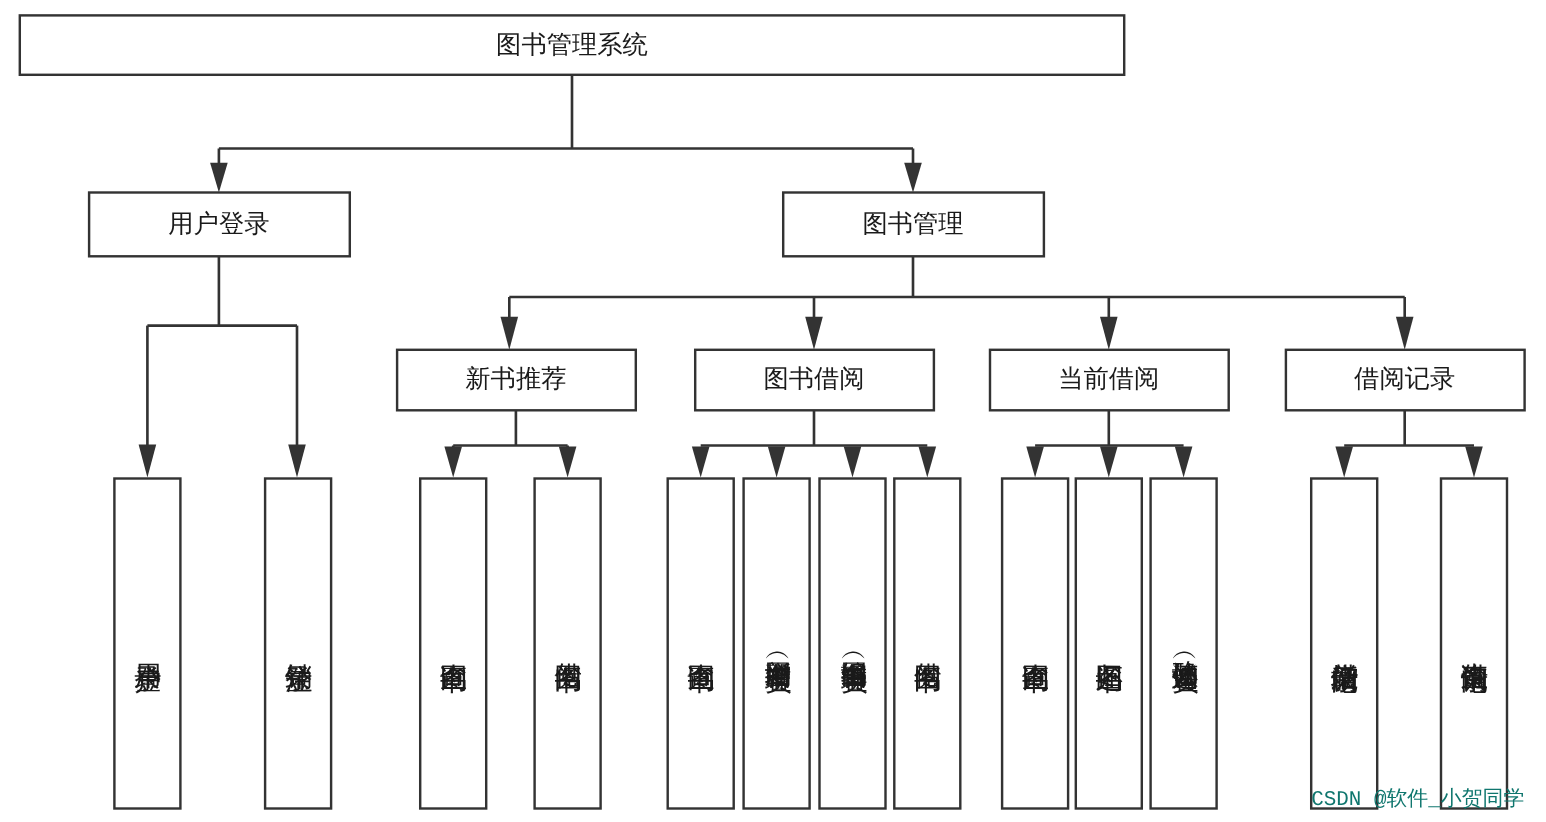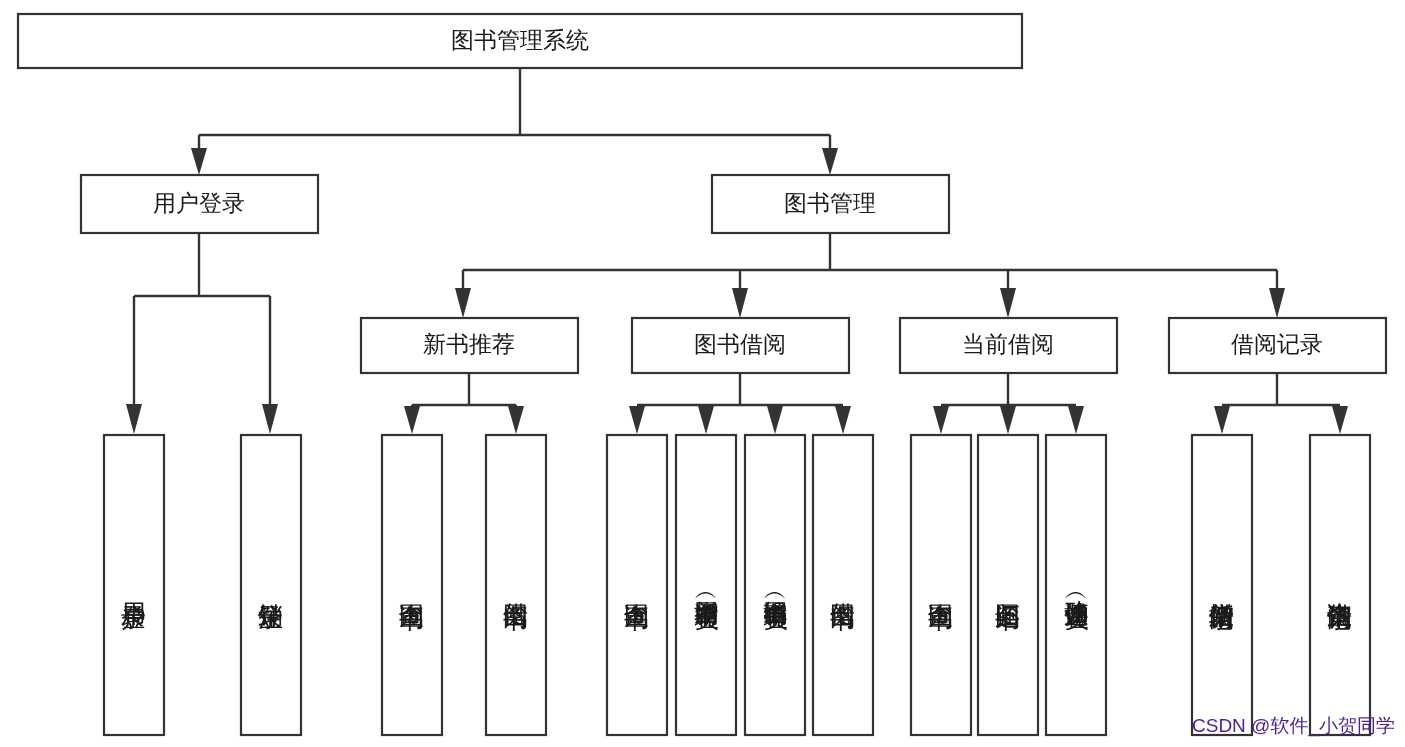--- a/index.html
+++ b/index.html
@@ -58,23 +58,23 @@
     align-items: center;
     justify-content: center;
     text-align: center;
     letter-spacing: 1px;
     white-space: nowrap;
     pointer-events: none;
     user-select: none;
   }
   .watermark {
     position: absolute;
-    font-family: Liberation Sans, sans-serif;
+    font-family: Liberation Mono, monospace;
     font-size: 19px;
-    color: #4c1d95;
+    color: #0f766e;
     white-space: nowrap;
     user-select: none;
     text-align: center;
   }
 </style>
 </head>
 <body>
 
 <div id="diagram-root">
 

